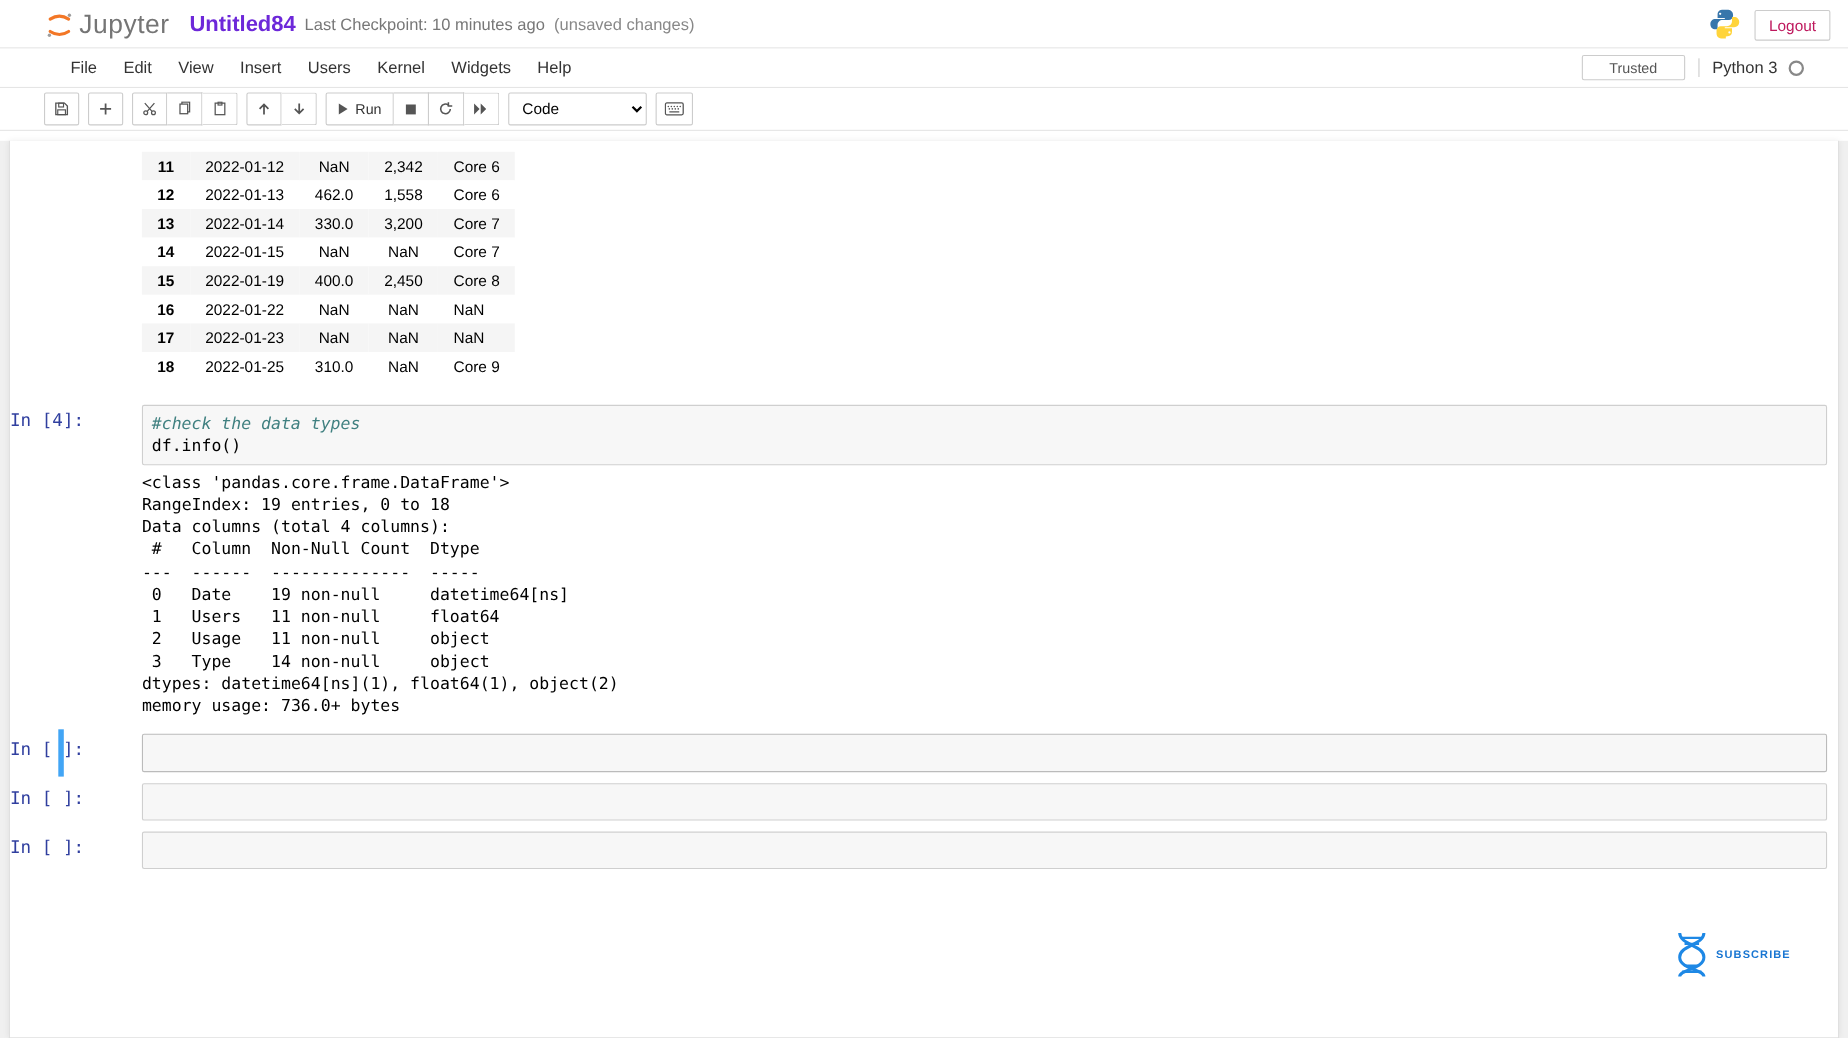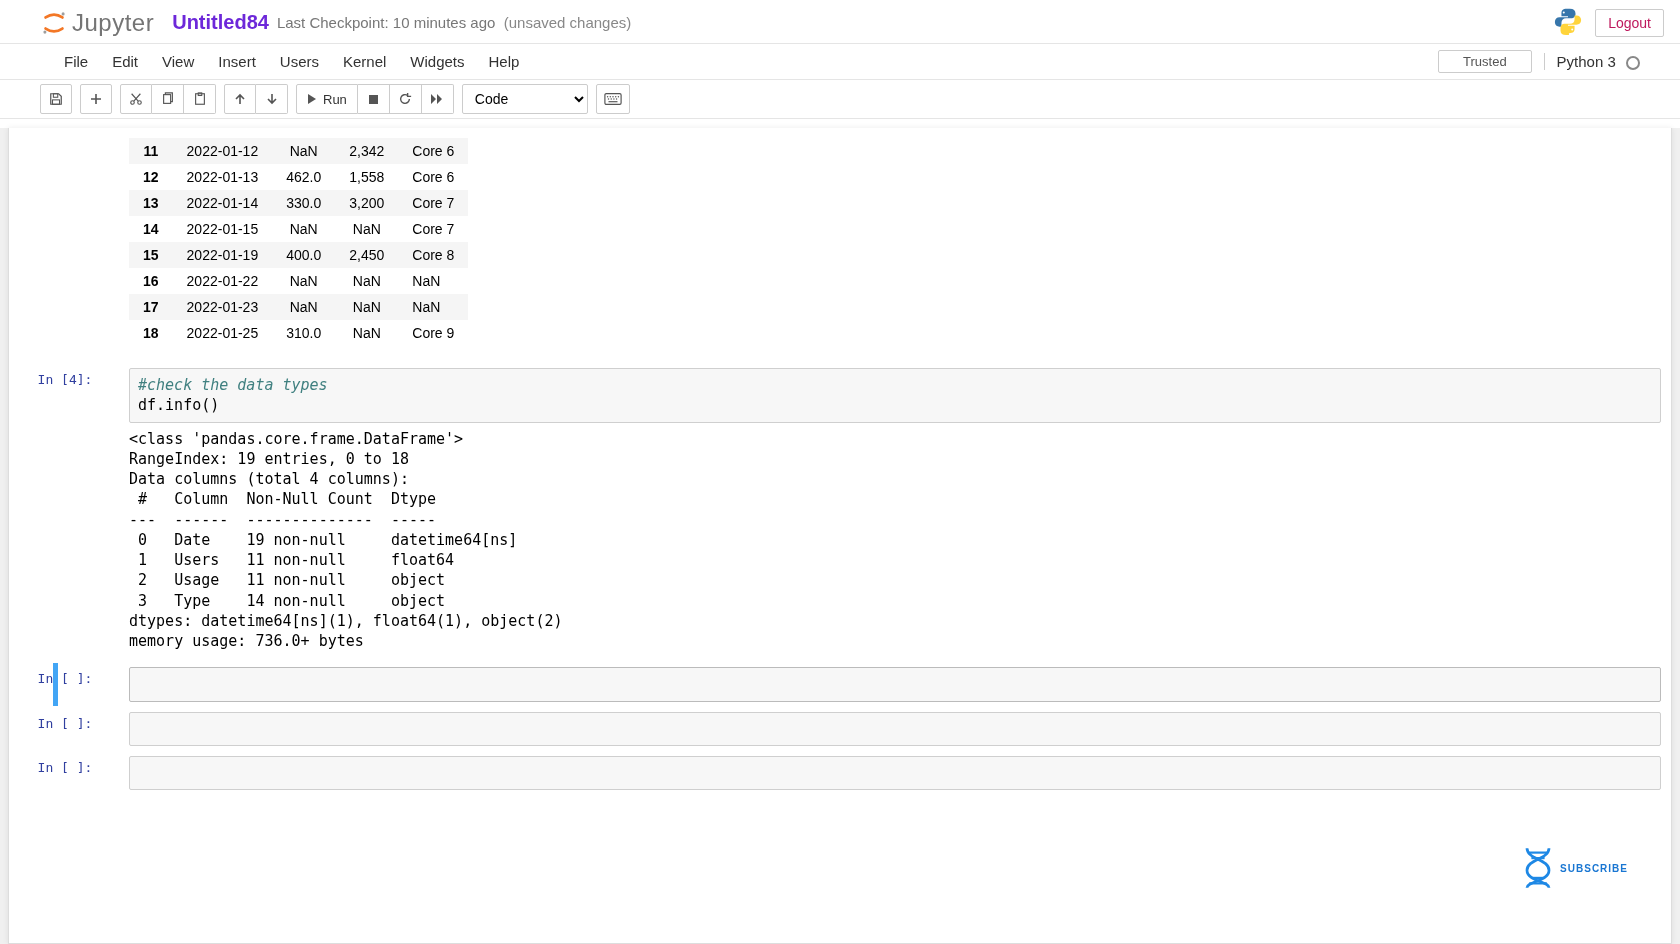--- a/index.html
+++ b/index.html
@@ -68,23 +68,23 @@
     background: #f0f0f0; padding: 0 8px;
   }
   .notebook {
     background: #fff; height: 100%; overflow-y: auto; border: 1px solid #ddd;
     border-top: none; padding-bottom: 40px; box-shadow: 0 0 6px rgba(0,0,0,0.08);
   }
   .cell { display: flex; padding: 4px 10px 4px 0; margin: 2px 0; }
   .cell.selected .input-area,
   .cell.selected .input-region { box-shadow: none; }
   .prompt {
-    width: 120px; min-width: 120px; text-align: center; padding: 4px 8px 0 0;
+    width: 120px; min-width: 120px; text-align: left; padding: 4px 8px 0 0;
     font-family: "DejaVu Sans Mono", Menlo, Consolas, monospace;
-    font-size: 13px; color: #303F9F;
+    font-size: 16px; color: #303F9F;
   }
   .prompt.out { color: #D84315; }
   .input-col { flex: 1; }
   .input-area {
     border: 1px solid #cfcfcf; background: #f7f7f7; padding: 6px 8px;
     font-family: "DejaVu Sans Mono", Menlo, Consolas, monospace;
     font-size: 15px; line-height: 1.35; white-space: pre; border-radius: 2px;
   }
   .cell.command.selected { position: relative; }
   .cell.command.selected::before {

